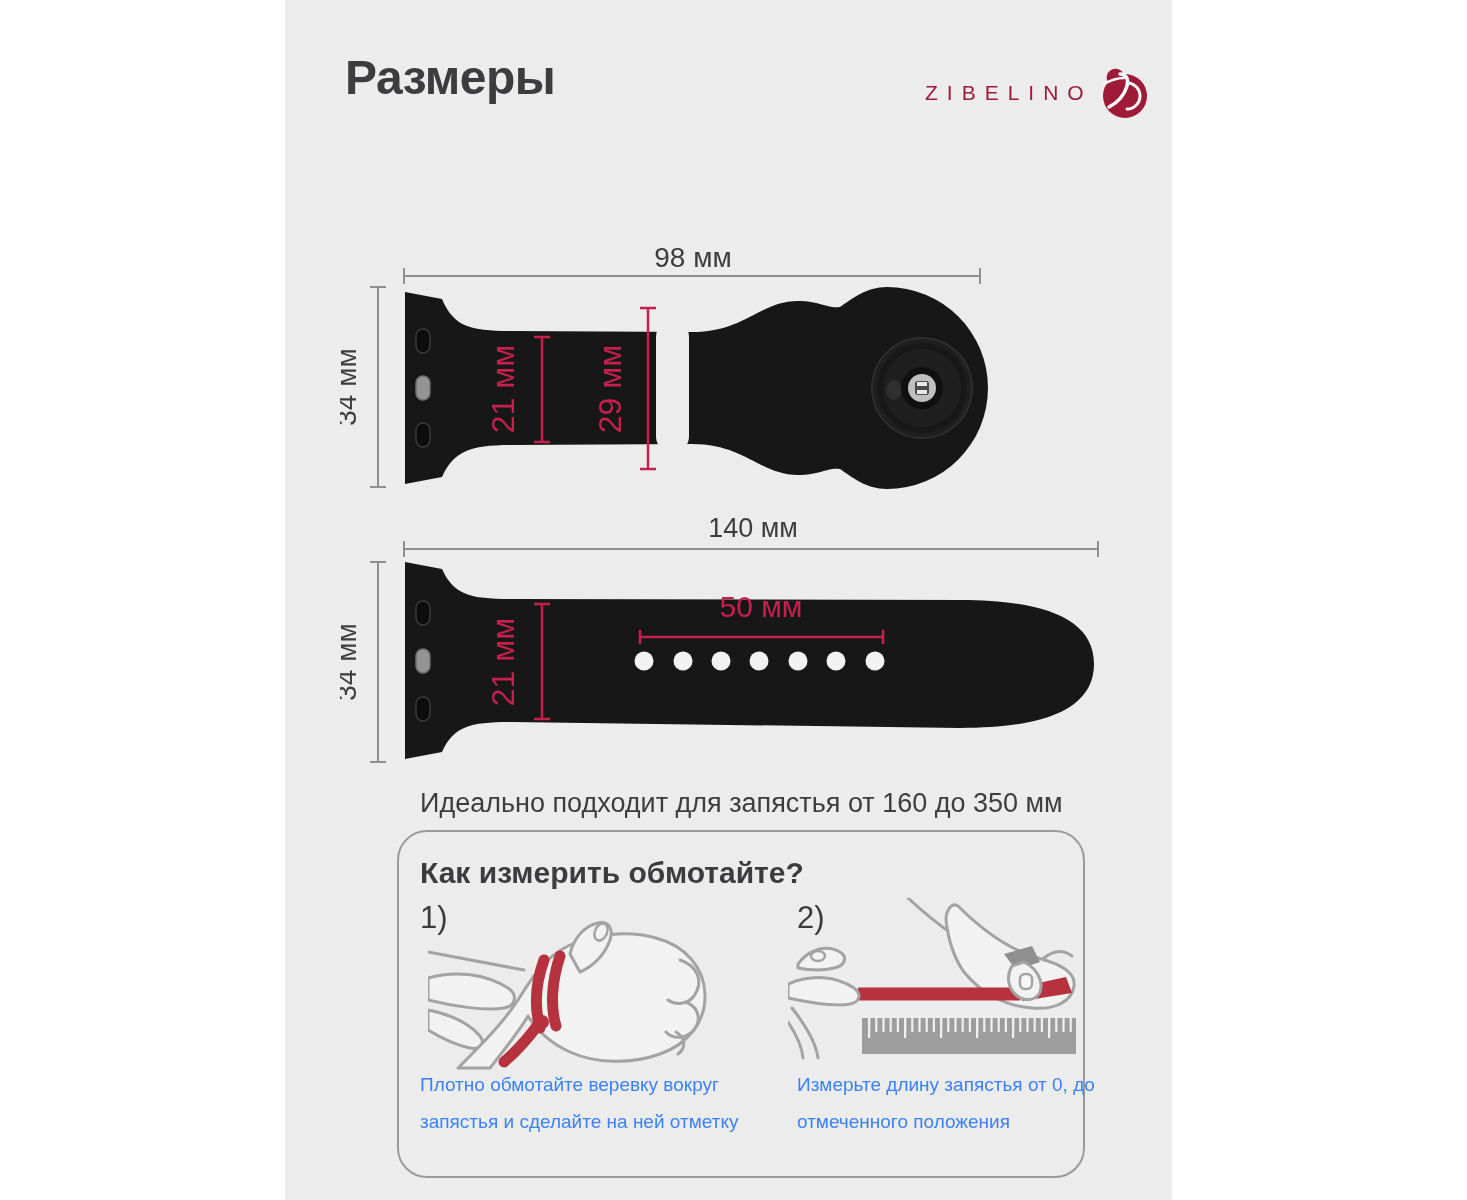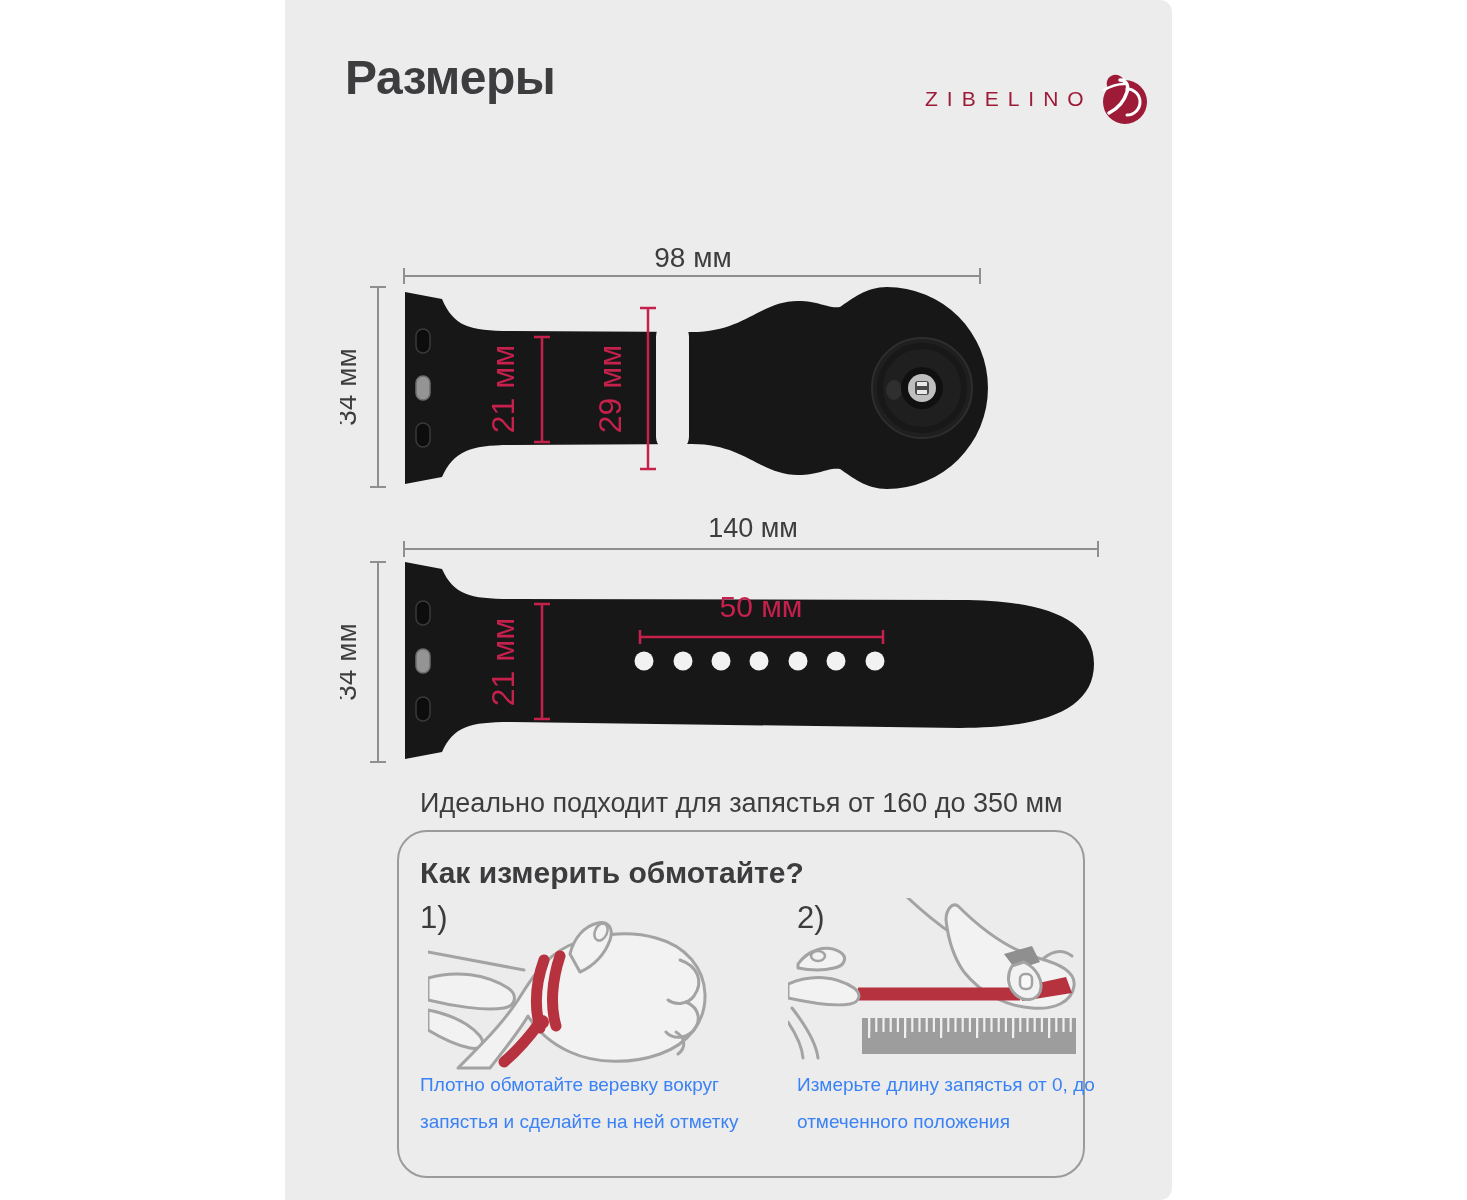--- a/index.html
+++ b/index.html
@@ -1,22 +1,22 @@
 <!DOCTYPE html>
 <html><head>
 <meta charset="utf-8">
 <style>
   html,body{margin:0;padding:0;background:#ffffff;}
   .page{position:relative;width:1172px;height:1200px;background:#ffffff;overflow:hidden;
-        font-family:"Liberation Sans", sans-serif;color:#3d3d3f;border-radius:12px;}
+        font-family:"Liberation Sans", sans-serif;color:#3d3d3f;}
   .panel{position:absolute;left:285px;top:0;width:916px;height:1200px;background:#ececec;}
   .abs{position:absolute;}
   .title{left:345px;top:50px;font-size:48px;font-weight:700;letter-spacing:-0.5px;color:#3d3d3f;}
   .subtitle{left:345px;top:166px;font-size:40px;font-weight:600;color:#3d3d3f;}
-  .brand{left:925px;top:72px;display:flex;align-items:center;gap:4px;justify-content:space-between;}
+  .brand{left:925px;top:66px;display:flex;align-items:center;gap:4px;justify-content:space-between;}
   .brand-text{font-size:21px;font-weight:500;letter-spacing:9px;color:#9e1b38;}
   .fit-note{left:420px;top:788px;font-size:27px;font-weight:400;color:#3d3d3f;}
   .howto-box{left:397px;top:830px;width:688px;height:348px;border:2px solid #9b9b9b;border-radius:30px;box-sizing:border-box;}
   .howto-title{left:420px;top:856px;font-size:30px;font-weight:600;color:#3c3c3e;}
   .step-num{font-size:31px;font-weight:400;color:#3c3c3e;}
   .step1-num{left:420px;top:900px;}
   .step2-num{left:797px;top:900px;}
   .caption{font-size:19px;line-height:37px;font-weight:400;color:#3b82f6;}
   .cap1{left:420px;top:1066px;width:345px;}
   .cap2{left:797px;top:1066px;width:305px;}

